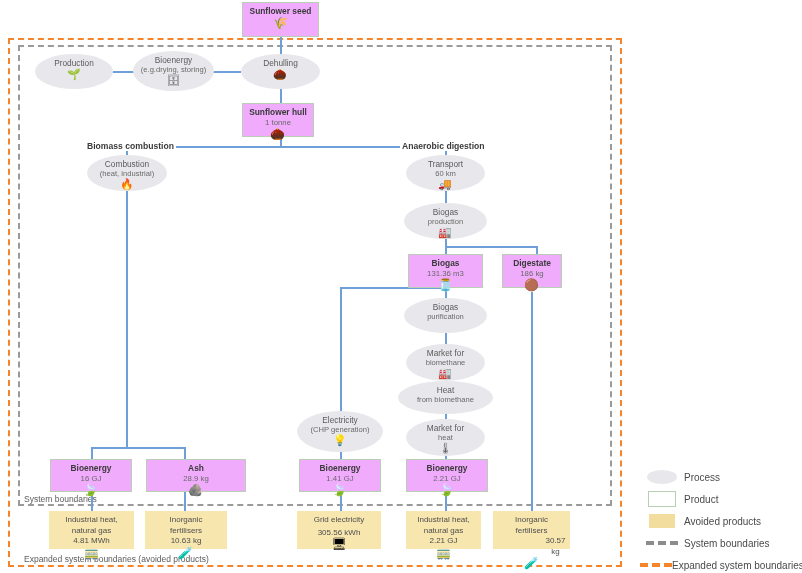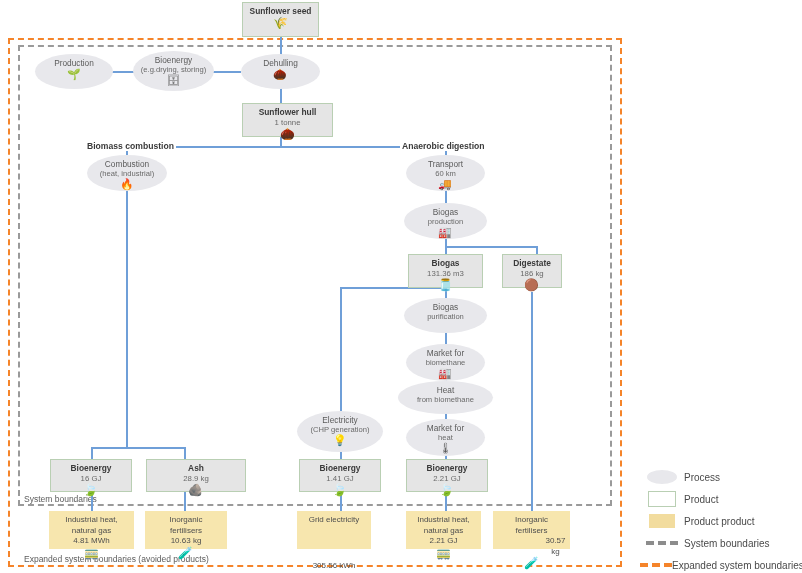--- a/index.html
+++ b/index.html
@@ -19,21 +19,21 @@
 
   
   .proc{position:absolute;border-radius:50%;background:#e8e8ec;
         display:flex;flex-direction:column;align-items:center;justify-content:flex-start;
         text-align:center;color:#5b5b5b;}
   .proc .t{font-size:8.3px;line-height:10px;padding-top:4px;}
   .proc .s{font-size:7.6px;line-height:9px;color:#6a6a6a;}
   .proc .ic{font-size:11px;line-height:11px;margin-top:1px;}
 
   
-  .prod{position:absolute;box-sizing:border-box;border:1px solid #b9cfb3;background:#e5e5e5;
+  .prod{position:absolute;box-sizing:border-box;border:1px solid #b9cfb3;background:#f0abfc;
         display:flex;flex-direction:column;align-items:center;justify-content:flex-start;
         text-align:center;}
   .prod .t{font-size:8.4px;font-weight:bold;color:#3a3a3a;line-height:11px;padding-top:3px;}
   .prod .s{font-size:7.8px;color:#6a6a6a;line-height:10px;}
   .prod .ic{font-size:12px;line-height:12px;margin-top:0px;}
 
   
   .avoid{position:absolute;box-sizing:border-box;background:#f7e6ae;border:none;
          display:flex;flex-direction:column;align-items:center;justify-content:flex-start;
          text-align:center;}
@@ -114,21 +114,21 @@
   <div class="ln lnv" style="left:445px;top:492px;height:19px;"></div>
 
   <div class="branch" style="left:85px;top:141px;">Biomass combustion</div>
   <div class="branch" style="left:400px;top:141px;">Anaerobic digestion</div>
 
   <div class="prod" style="left:242px;top:2px;width:77px;height:35px;">
     <span class="t">Sunflower seed</span>
     <span class="ic">🌾</span>
   </div>
 
-  <div class="prod" style="left:242px;top:103px;width:91px;height:34px;">
+  <div class="prod" style="left:242px;top:103px;width:72px;height:34px;">
     <span class="t">Sunflower hull</span>
     <span class="s">1 tonne</span>
     <span class="ic">🌰</span>
   </div>
 
   <div class="prod" style="left:408px;top:254px;width:75px;height:34px;">
     <span class="t">Biogas</span>
     <span class="s">131.36 m3</span>
     <span class="ic">🫙</span>
   </div>
@@ -232,21 +232,21 @@
     <span class="ic">🚃</span>
   </div>
 
   <div class="avoid" style="left:145px;top:511px;width:82px;height:38px;">
     <span class="t" style="white-space:pre-line;">Inorganic
 fertilisers</span>
     <span class="t" style="padding-top:0;">10.63 kg</span>
     <span class="ic">🧪</span>
   </div>
 
-  <div class="avoid" style="left:297px;top:511px;width:74px;height:38px;gap:33px;">
+  <div class="avoid" style="left:297px;top:511px;width:84px;height:38px;">
     <span class="t" style="white-space:pre-line;">Grid electricity</span>
     <span class="t" style="padding-top:2px;">305.56 kWh</span>
     <span class="ic">🖥</span>
   </div>
 
   <div class="avoid" style="left:406px;top:511px;width:75px;height:38px;">
     <span class="t" style="white-space:pre-line;">Industrial heat,
 natural gas</span>
     <span class="t" style="padding-top:0;">2.21 GJ</span>
     <span class="ic">🚃</span>
@@ -269,21 +269,21 @@
     <div class="lg-row">
       <span class="lg-sym">
           <span class="sym-prod"></span>
         </span>
       <span class="lg-txt">Product</span>
     </div>
     <div class="lg-row">
       <span class="lg-sym">
           <span class="sym-avoid"></span>
         </span>
-      <span class="lg-txt">Product product</span>
+      <span class="lg-txt">Avoided products</span>
     </div>
     <div class="lg-row">
       <span class="lg-sym">
           <span class="sym-dash"></span>
         </span>
       <span class="lg-txt">System boundaries</span>
     </div>
     <div class="lg-row">
       <span class="lg-sym">
           <span class="sym-dash-o"></span>

